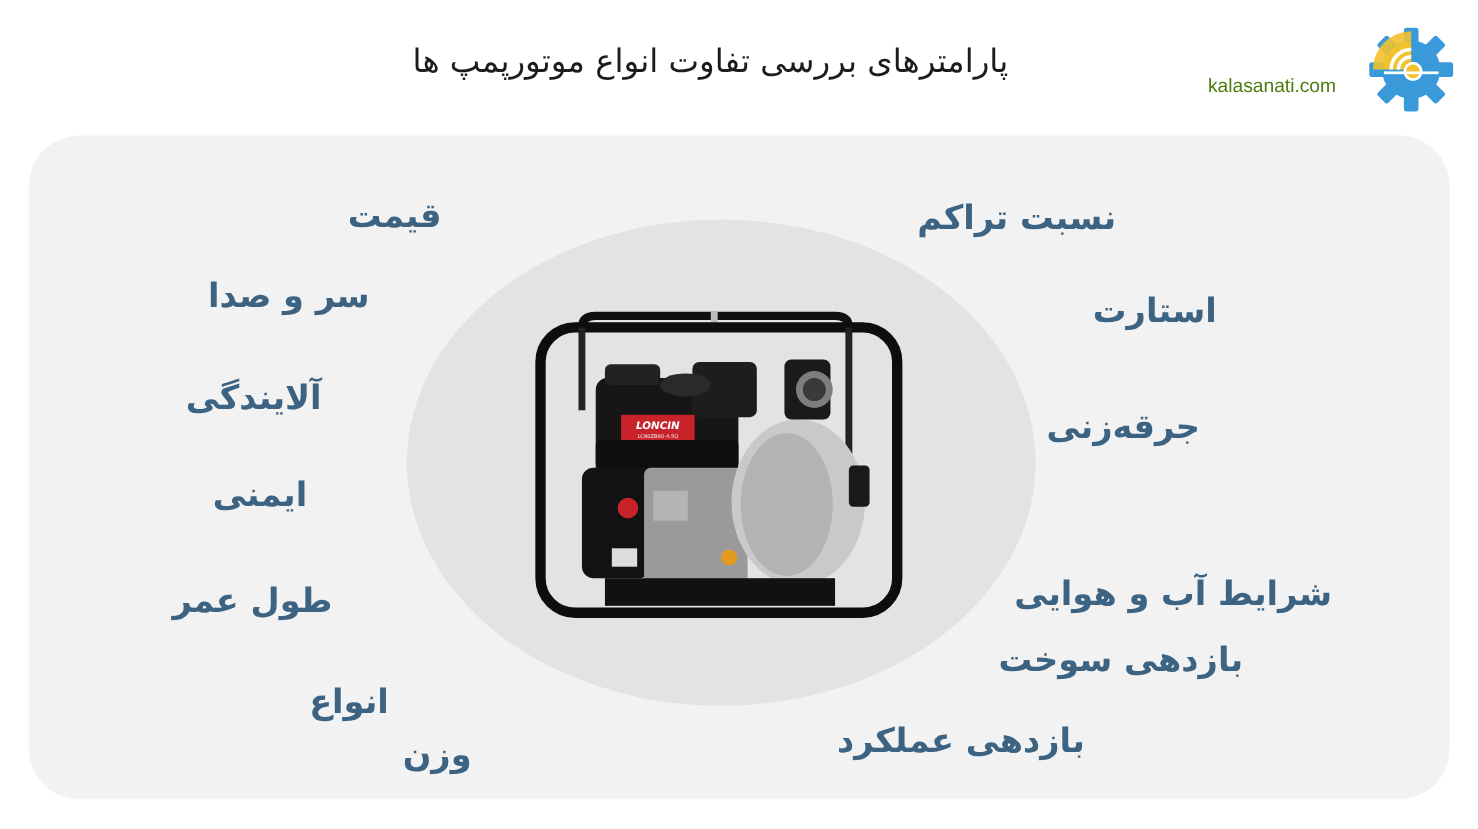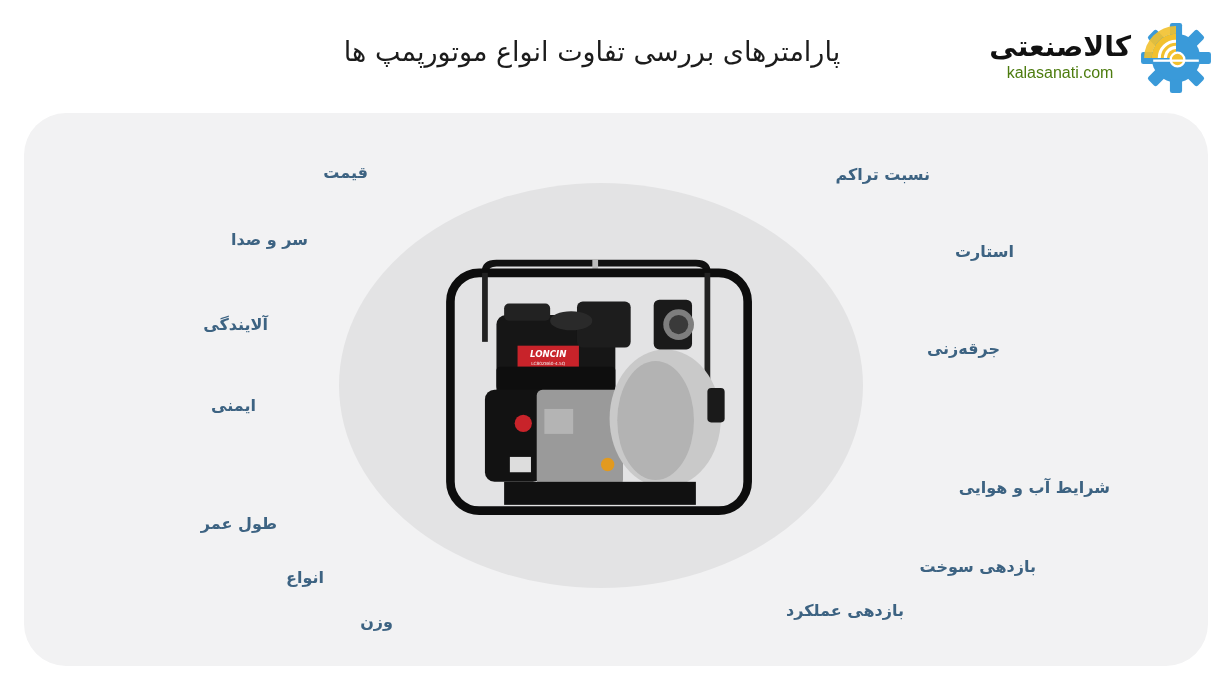--- a/index.html
+++ b/index.html
@@ -25,30 +25,29 @@
     position: absolute; left: 24px; top: 113px; width: 1184px; height: 553px;
     background: #f2f2f3; border-radius: 42px;
   }
   .halo {
     position: absolute; left: 339px; top: 183px; width: 524px; height: 405px;
     background: #e3e3e4; border-radius: 50%;
   }
   .pump { position: absolute; left: 437px; top: 244px; width: 326px; height: 282px; }
   .label {
     position: absolute; direction: rtl; white-space: nowrap;
-    font-size: 16px; font-weight: bold; color: #3d6382; transform: translateX(-100%);
+    font-size: 28px; font-weight: bold; color: #3d6382; transform: translateX(-100%);
   }
 </style>
 </head>
 <body>
 
 <div class="title">پارامترهای بررسی تفاوت انواع موتورپمپ ها</div>
 
 <div class="logo">
-  <div class="logo-fa">کالاصنعتی</div>
   <div class="logo-en">kalasanati.com</div>
   <svg class="logo-gear" viewBox="0 0 100 100">
     <g fill="#3a9ad9">
       <circle cx="50" cy="50" r="32"></circle>
       <rect x="42" y="4" width="16" height="18" rx="3"></rect>
       <rect x="42" y="78" width="16" height="18" rx="3"></rect>
       <rect x="4" y="42" width="18" height="16" rx="3"></rect>
       <rect x="78" y="42" width="18" height="16" rx="3"></rect>
       <rect x="42" y="4" width="16" height="18" rx="3" transform="rotate(45 50 50)"></rect>
       <rect x="42" y="78" width="16" height="18" rx="3" transform="rotate(45 50 50)"></rect>
@@ -98,22 +97,22 @@
   <circle cx="252" cy="82" r="10" fill="#3a3a3a"></circle>
   <rect x="282" y="148" width="18" height="36" rx="4" fill="#1a1a1a"></rect>
 
   <rect x="70" y="246" width="200" height="24" fill="#111"></rect>
 </svg>
 
 <div class="label" style="left:368px; top:163px;">قیمت</div>
 <div class="label" style="left:308px; top:230px;">سر و صدا</div>
 <div class="label" style="left:268px; top:315px;">آلایندگی</div>
 <div class="label" style="left:256px; top:396px;">ایمنی</div>
-<div class="label" style="left:277px; top:514px;">طول عمر</div>
+<div class="label" style="left:277px; top:484px;">طول عمر</div>
 <div class="label" style="left:324px; top:568px;">انواع</div>
 <div class="label" style="left:393px; top:612px;">وزن</div>
 
 <div class="label" style="left:930px; top:165px;">نسبت تراکم</div>
 <div class="label" style="left:986px; top:242px;margin-left:28px;">استارت</div>
 <div class="label" style="left:1000px; top:339px;">جرقه‌زنی</div>
 <div class="label" style="left:1110px; top:430px;margin-top:48px;">شرایط آب و هوایی</div>
-<div class="label" style="left:1036px; top:533px;margin-top:24px;">بازدهی سوخت</div>
+<div class="label" style="left:1036px; top:533px;">بازدهی سوخت</div>
 <div class="label" style="left:904px; top:601px;text-align:right;">بازدهی عملکرد</div>
 
 </body></html>

